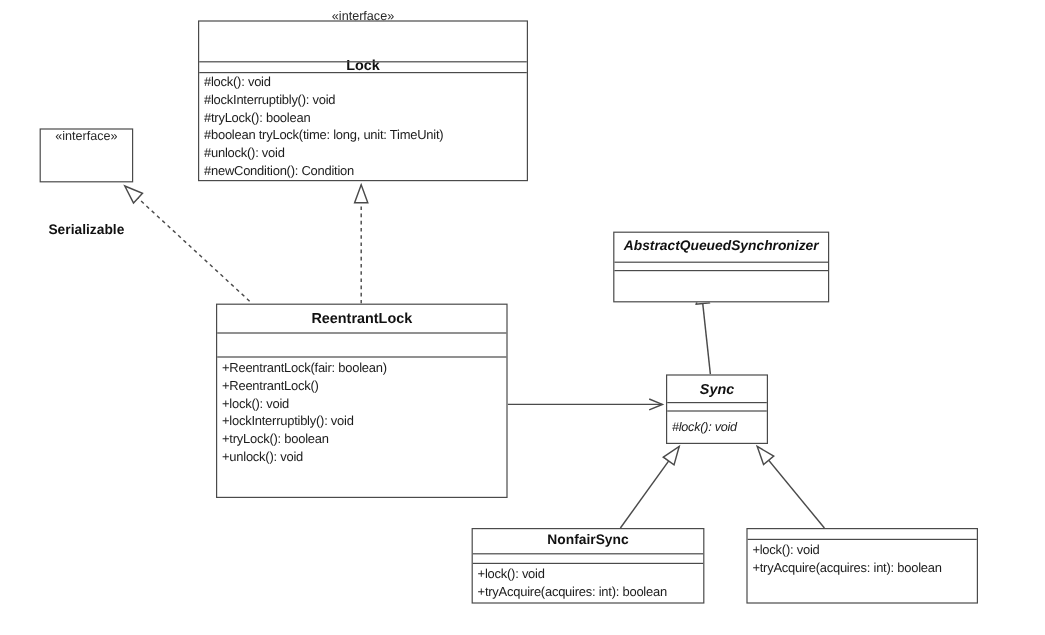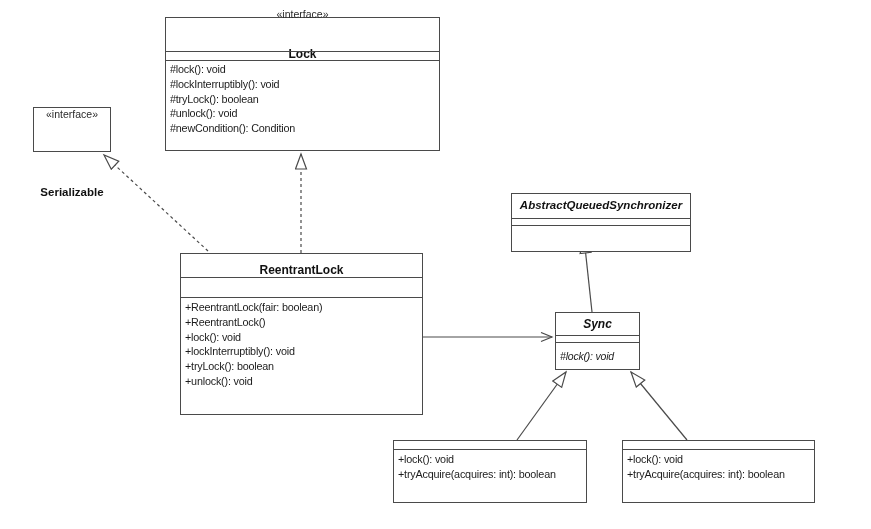--- a/index.html
+++ b/index.html
@@ -63,27 +63,28 @@
   <div class="uml-class" style="left:165px;top:17px;width:275px;height:134px;">
     <div class="compartment title" style="height:33px;">
       <div class="stereotype">«interface»</div>
       <div class="class-name">Lock</div>
     </div>
     <div class="compartment" style="height:9px;"></div>
     <div class="compartment members" style="flex:1;">
       <div class="member">#lock(): void</div>
       <div class="member">#lockInterruptibly(): void</div>
       <div class="member">#tryLock(): boolean</div>
+      <div class="member">#boolean tryLock(time: long, unit: TimeUnit)</div>
       <div class="member">#unlock(): void</div>
       <div class="member">#newCondition(): Condition</div>
     </div>
   </div>
 
   <div class="uml-class" style="left:180px;top:253px;width:243px;height:162px;">
-    <div class="compartment title" style="height:23px;justify-content:flex-end;">
+    <div class="compartment title" style="height:23px;">
       <div class="class-name">ReentrantLock</div>
     </div>
     <div class="compartment members" style="height:20px;">
       <div class="member" style="line-height:18px;margin-top:28px;">-sync: Sync</div>
     </div>
     <div class="compartment members" style="flex:1;padding-top:2px;">
       <div class="member">+ReentrantLock(fair: boolean)</div>
       <div class="member">+ReentrantLock()</div>
       <div class="member">+lock(): void</div>
       <div class="member">+lockInterruptibly(): void</div>
@@ -104,20 +105,23 @@
     <div class="compartment title" style="height:22px;">
       <div class="class-name abstract">Sync</div>
     </div>
     <div class="compartment" style="height:7px;"></div>
     <div class="compartment members" style="flex:1;display:flex;align-items:center;">
       <div class="member abstract" style="font-size:10.5px;">#lock(): void</div>
     </div>
   </div>
 
   <div class="uml-class" style="left:393px;top:440px;width:194px;height:63px;">
+    <div class="compartment title" style="height:20px;">
+      <div class="class-name" style="font-size:11.5px;">NonfairSync</div>
+    </div>
     <div class="compartment" style="height:8px;"></div>
     <div class="compartment members" style="flex:1;padding-top:2px;">
       <div class="member">+lock(): void</div>
       <div class="member">+tryAcquire(acquires: int): boolean</div>
     </div>
   </div>
 
   <div class="uml-class" style="left:622px;top:440px;width:193px;height:63px;">
     <div class="compartment" style="height:8px;"></div>
     <div class="compartment members" style="flex:1;padding-top:2px;">

